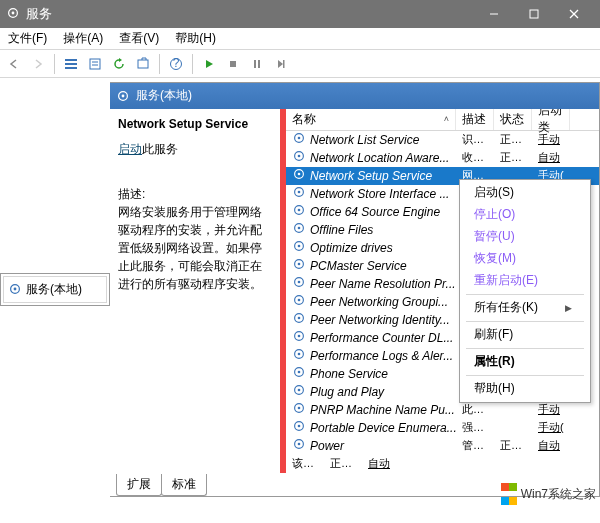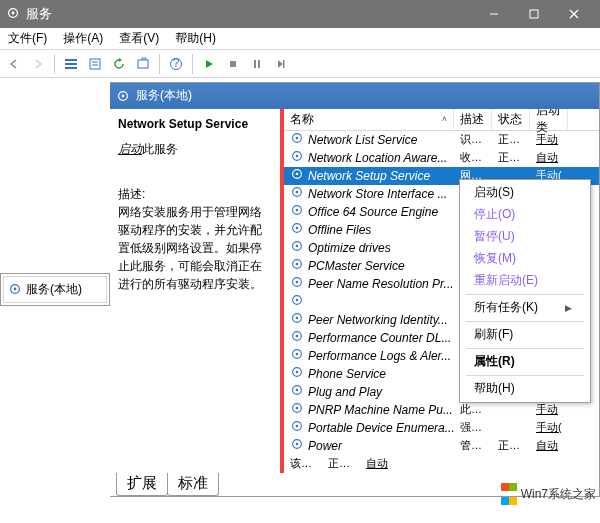--- a/index.html
+++ b/index.html
@@ -16,22 +16,22 @@
   .tsep { width: 1px; height: 20px; background: #ccc; margin: 0 3px; }
   .body { display: flex; height: 422px; align-items: center; }
   .left { width: 110px; border: 1px solid #999; background: #fff; display: flex; }
   .left-inner { flex: 1; margin: 2px; border: 1px solid #d7d7d7; padding: 2px; }
   .left-item { display: flex; align-items: center; gap: 4px; padding: 2px; }
   .right { flex: 1; border: 1px solid #999; border-left: 0; display: flex; flex-direction: column; position: relative; }
   .right-header { height: 26px; background: linear-gradient(#4a84c8,#3a74b8); color: #fff; display: flex; align-items: center; padding: 0 6px; gap: 6px; }
   .right-body { flex: 1; display: flex; background: #fff; position: relative; overflow: hidden; }
   .detail { width: 170px; padding: 8px; }
   .detail .svcname { font-weight: bold; margin-bottom: 10px; }
-  .detail .link { color: #000000; text-decoration: underline; display: inline; font-style: italic; }
-  .list { flex: 1; border-left: 4px solid #ef4444; overflow: hidden; position: relative; }
+  .detail .link { color: #0c4a6e; text-decoration: underline; display: inline; }
+  .list { flex: 1; border-left: 6px solid #ef4444; overflow: hidden; position: relative; }
   .list-header { height: 22px; border-bottom: 1px solid #d7d7d7; display: flex; align-items: center; background: #fff; }
   .col { padding: 0 6px; border-right: 1px solid #e8e8e8; height: 22px; display: flex; align-items: center; }
   .col.name { width: 170px; }
   .col.name .caret { margin-left: auto; font-size: 9px; color: #555; }
   .col.desc { width: 38px; }
   .col.state { width: 38px; }
   .col.start { width: 38px; }
   .rows { overflow: hidden; }
   .row { height: 18px; display: flex; align-items: center; }
   .row.sel { background: #1979ca; color: #fff; }
@@ -41,21 +41,21 @@
   .row .st { width: 38px; }
   .row .sp { width: 38px; text-decoration: underline; }
   .gi { width: 14px; height: 14px; display: inline-block; flex-shrink: 0; }
   .ctxmenu { position: absolute; right: 8px; top: 70px; width: 132px; background: #fff; border: 1px solid #a0a0a0; box-shadow: 2px 2px 4px rgba(0,0,0,0.2); z-index: 10; padding: 2px; }
   .ctxmenu .mi { height: 22px; display: flex; align-items: center; padding: 0 16px 0 12px; font-size: 12px; }
   .ctxmenu .mi.disabled { color: #8b5cf6; }
   .ctxmenu .mi.bold { font-weight: bold; }
   .ctxmenu .msep { height: 1px; background: #d7d7d7; margin: 2px 4px; }
   .ctxmenu .sub::after { content: '▶'; margin-left: auto; font-size: 9px; color: #555; }
   .tabs { height: 23px; background: #fff; display: flex; align-items: flex-end; padding-left: 6px; gap: 0; border-top: 0; }
-  .tab { border: 1px solid #999; border-top: 0; padding: 2px 10px; font-size: 15px; background: #fff; border-radius: 0 0 3px 3px; margin-right: -1px; }
+  .tab { border: 1px solid #999; border-top: 0; padding: 2px 10px; font-size: 12px; background: #fff; border-radius: 0 0 3px 3px; margin-right: -1px; }
   .tab.active { background: #fff; }
   .watermark { position: absolute; right: 4px; bottom: 15px; font-size: 13px; color: #333; font-family: "Microsoft YaHei"; display: flex; align-items: center; gap: 4px; pointer-events: none; }
   .winlogo span { display:inline-block; width:8px; height:8px; margin:0; }
 </style>
 </head>
 <body>
 
 <div class="titlebar">
   <span class="gear">
     <svg class="gi" viewBox="0 0 16 16">
@@ -309,20 +309,21 @@
               <div class="c ds"></div>
               <div class="c st"></div>
               <div class="c sp"></div>
             </div>
             <div class="row">
               <div class="c nm">
                 <span><svg class="gi" viewBox="0 0 16 16">
                     <circle cx="8" cy="8" r="5" fill="none" stroke="#3a74b8" stroke-width="1.3"></circle>
                     <circle cx="8" cy="8" r="1.5" fill="#3a74b8"></circle>
                   </svg></span>
+                <span>Peer Networking Groupi...</span>
               </div>
               <div class="c ds"></div>
               <div class="c st"></div>
               <div class="c sp"></div>
             </div>
             <div class="row">
               <div class="c nm">
                 <span><svg class="gi" viewBox="0 0 16 16">
                     <circle cx="8" cy="8" r="5" fill="none" stroke="#3a74b8" stroke-width="1.3"></circle>
                     <circle cx="8" cy="8" r="1.5" fill="#3a74b8"></circle>

